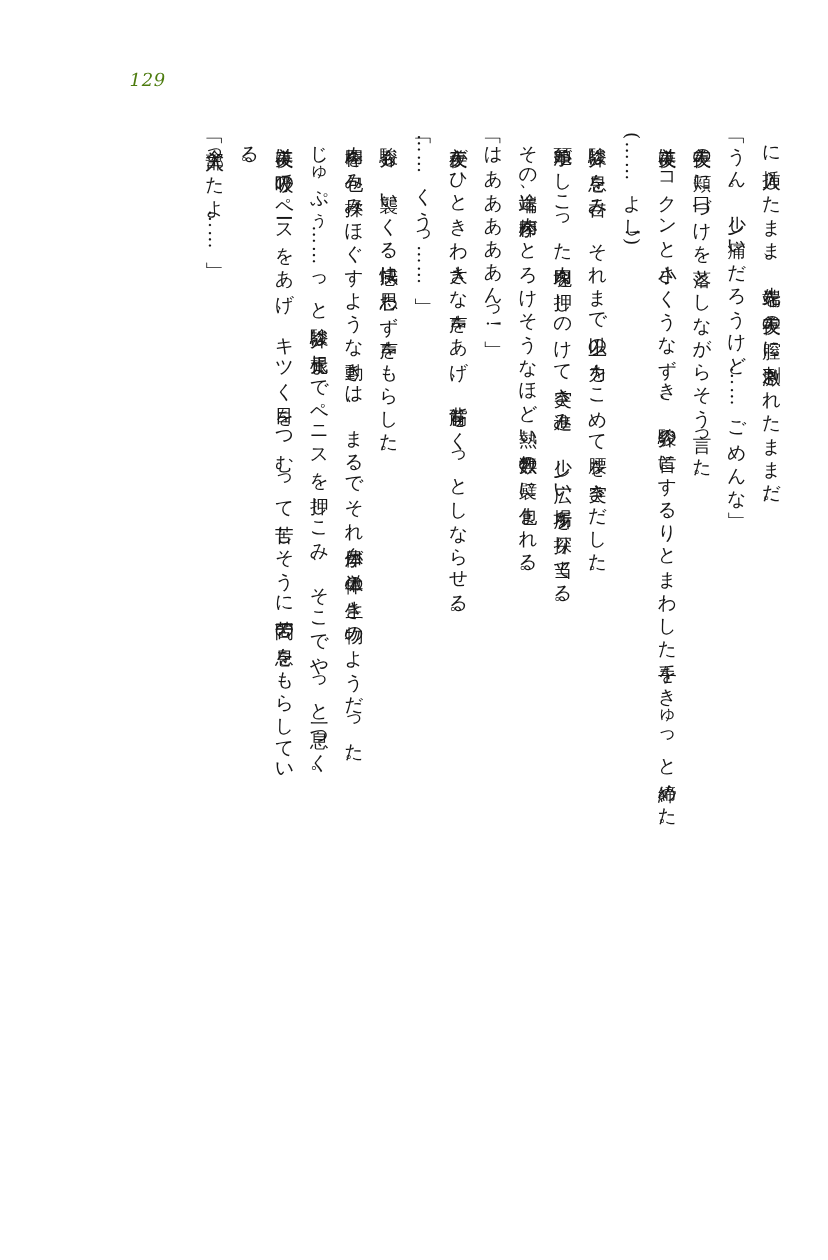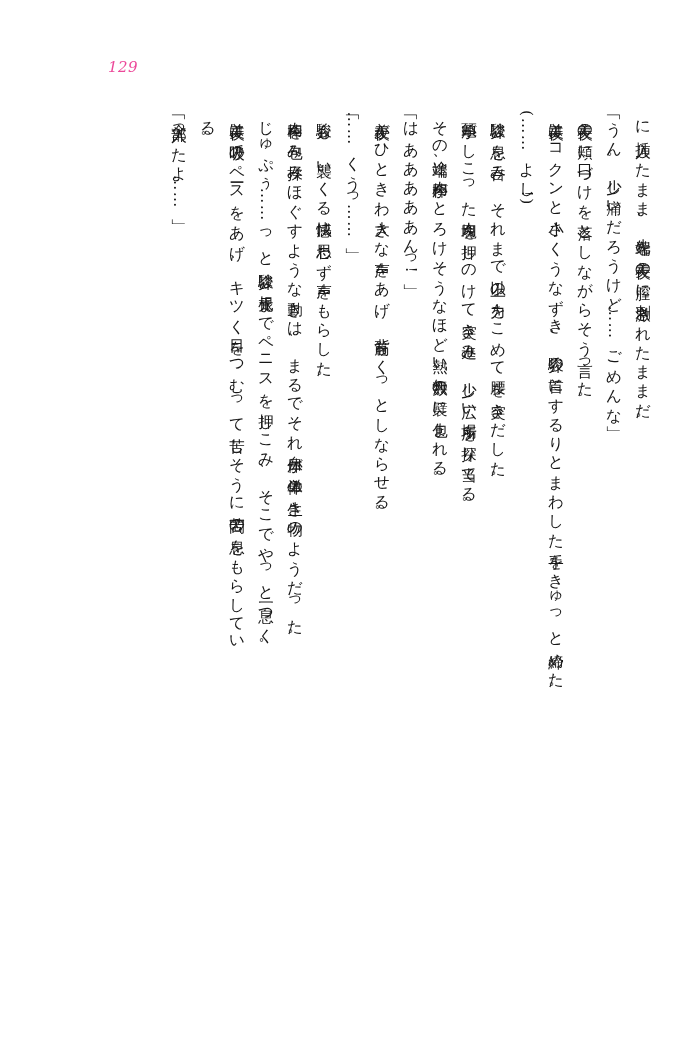--- a/index.html
+++ b/index.html
@@ -25,21 +25,21 @@
     background: #ffffff;
   }
 
   .page-number {
     position: absolute;
     left: 108px;
     top: 58px;
     font-family: "DejaVu Serif", "Liberation Serif", serif;
     font-style: italic;
     font-size: 15px;
-    color: #ec4899;
+    color: #4d7c0f;
     letter-spacing: 0.5px;
   }
 
   .text-block {
     position: absolute;
     right: 40px;
     top: 110px;
     height: 880px;
     display: flex;
     flex-direction: row;

